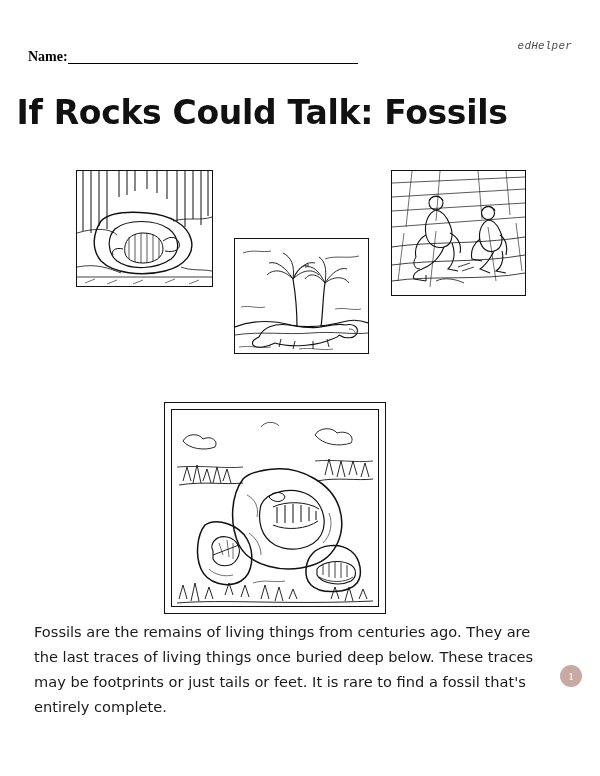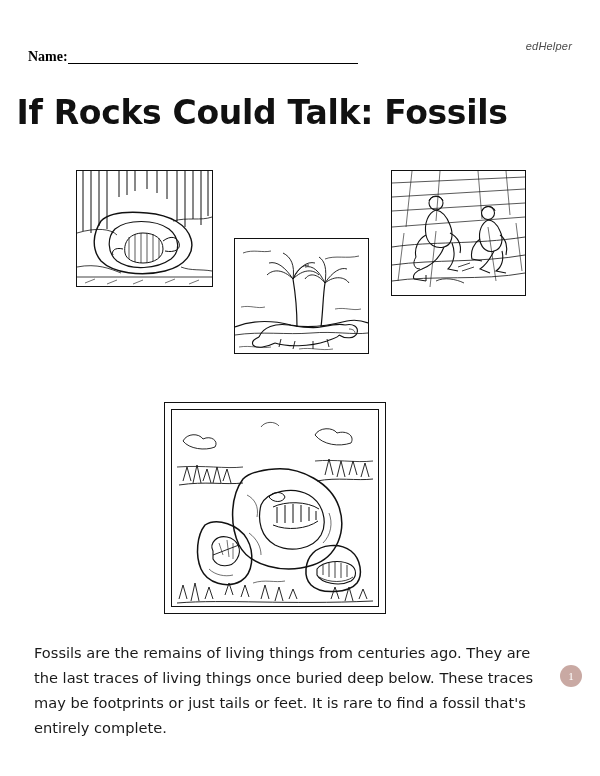--- a/index.html
+++ b/index.html
@@ -14,21 +14,21 @@
     font-family: "Liberation Sans", sans-serif;
     color: #000;
     overflow: hidden;
   }
 
   
   .brand {
     position: absolute;
     top: 40px;
     right: 28px;
-    font-family: Liberation Sans, sans-serif;
+    font-family: Liberation Mono, monospace;
     font-size: 11px;
     font-style: italic;
     color: #4a4a4a;
     letter-spacing: 0.2px;
   }
   .name-row {
     position: absolute;
     top: 50px;
     left: 28px;
     display: flex;
@@ -76,21 +76,21 @@
   #pic-cliff .inner-frame {
     position: absolute;
     left: 6px; top: 6px; right: 6px; bottom: 6px;
     border: 1.2px solid #111;
   }
 
   
   .paragraph {
     position: absolute;
     left: 34px;
-    top: 625px;
+    top: 604px;
     width: 520px;
     font-family: "DejaVu Sans", sans-serif;
     font-size: 14.6px;
     line-height: 25px;
     color: #1a1a1a;
   }
 
   
   .page-badge {
     position: absolute;

